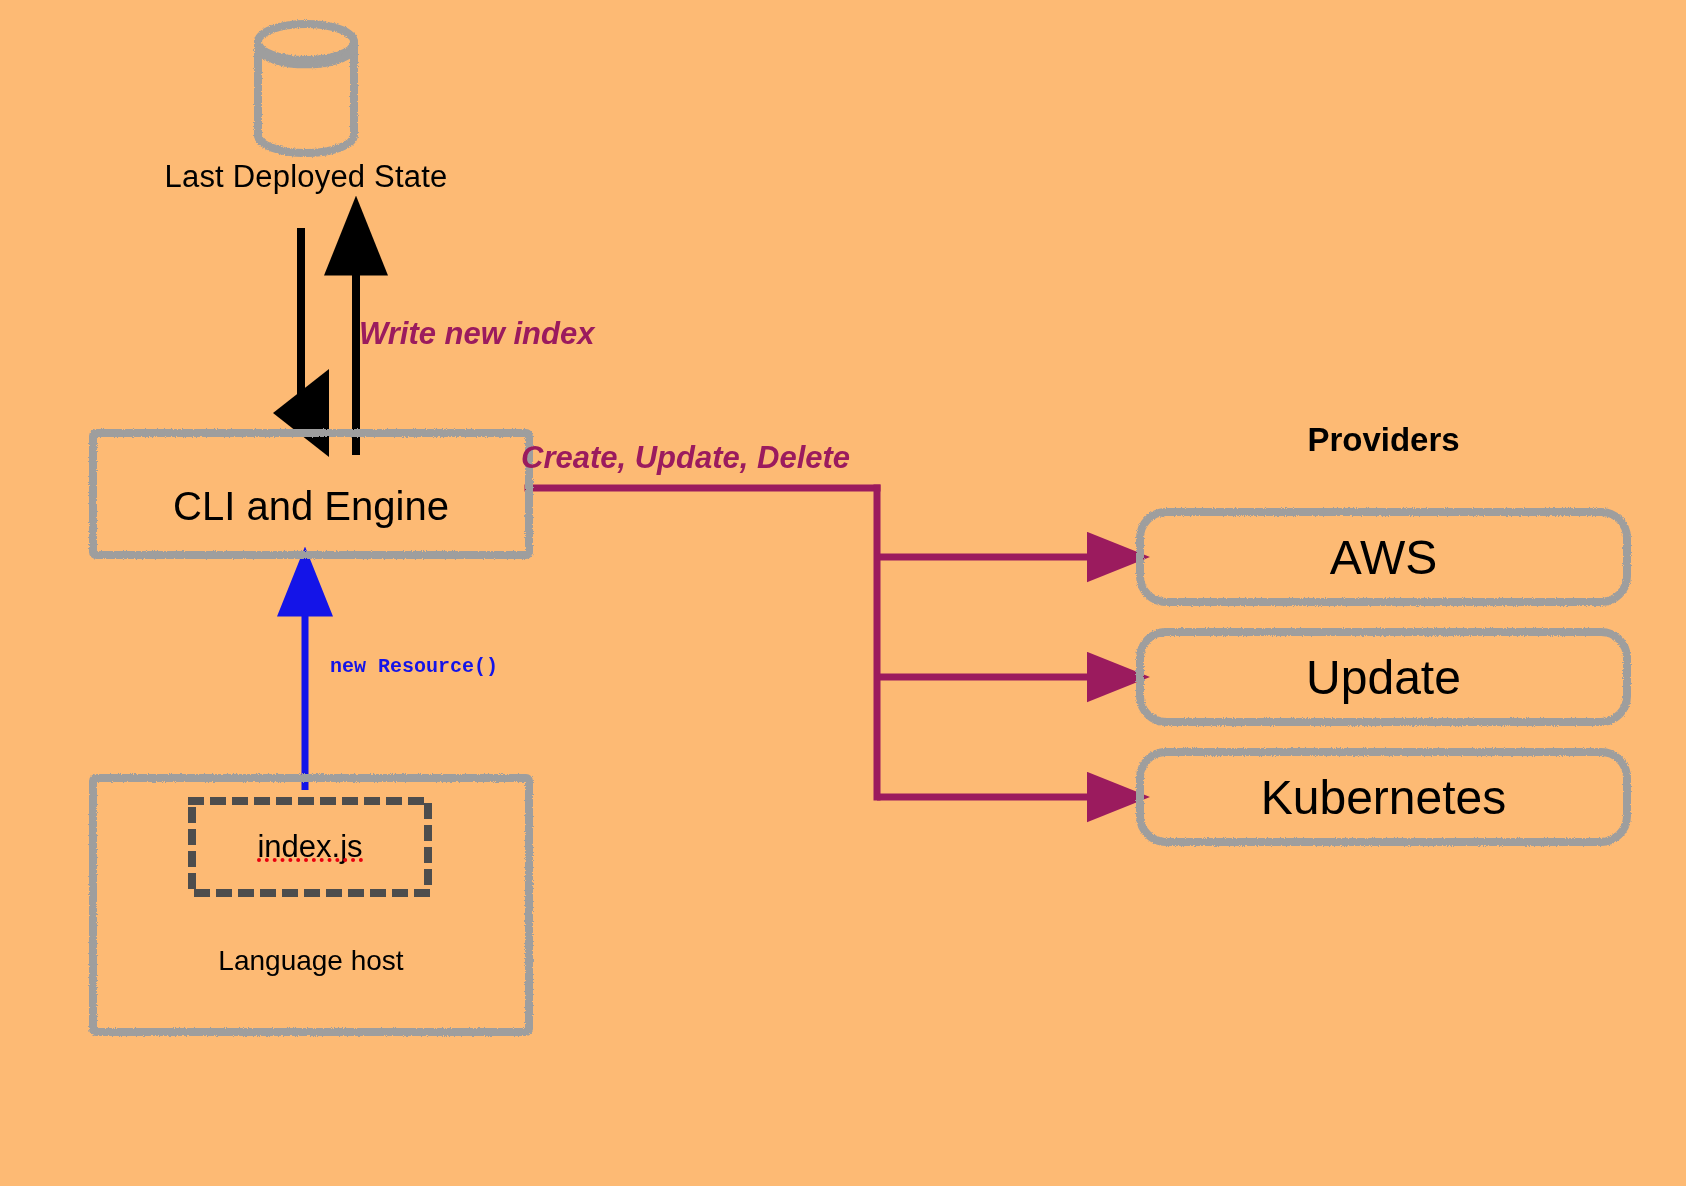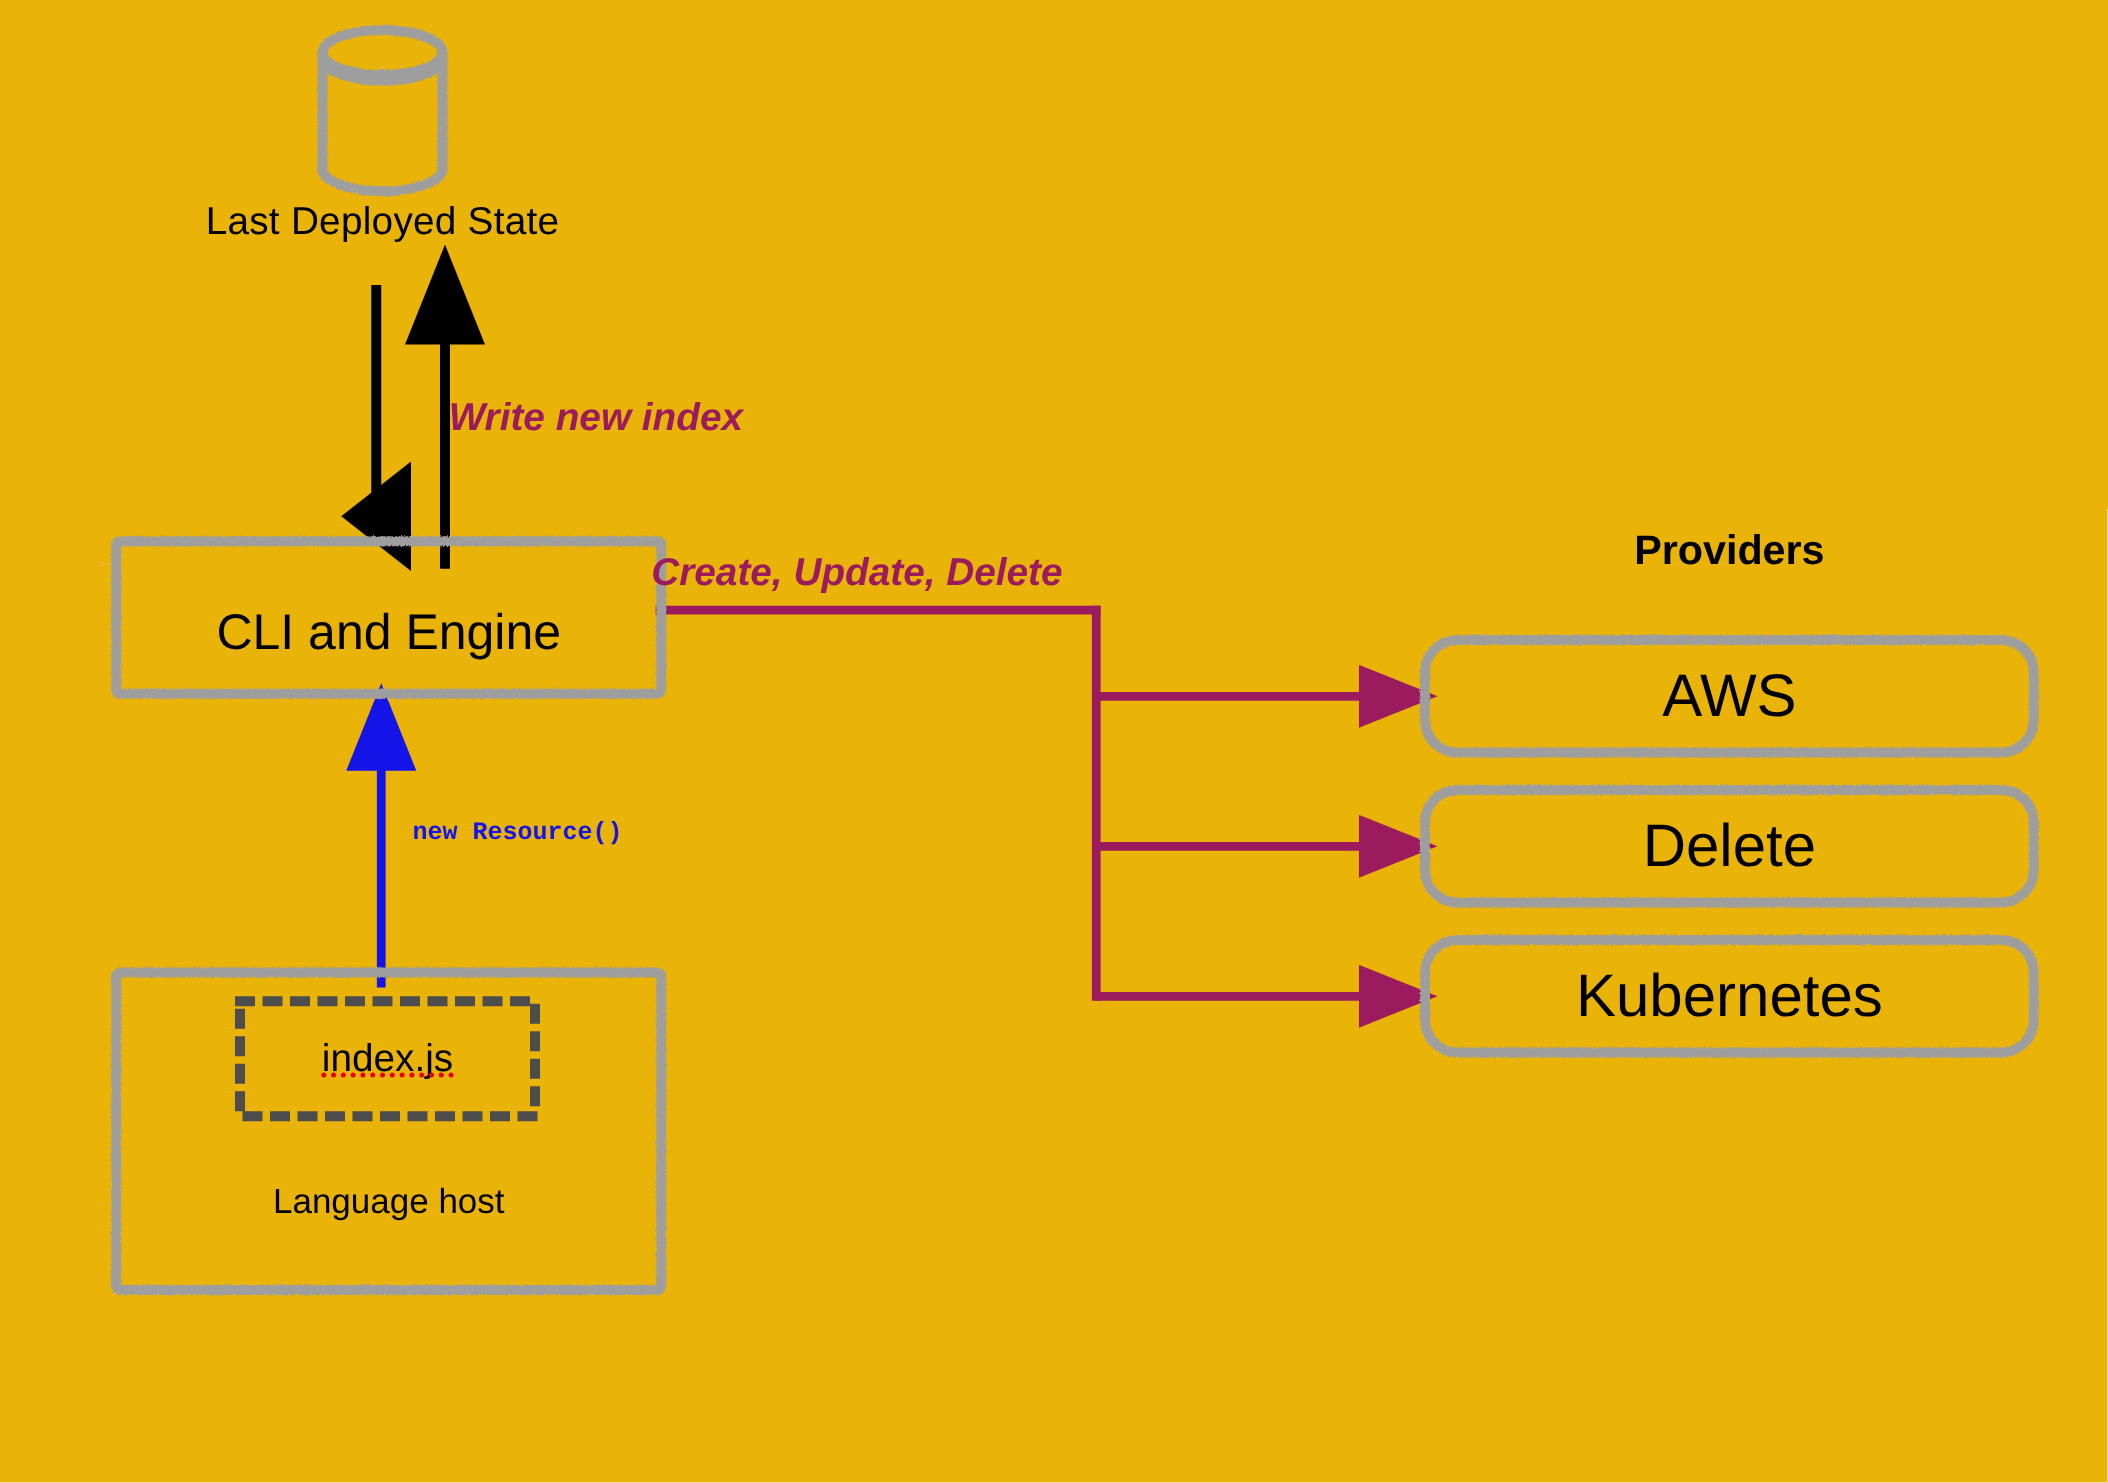--- a/index.html
+++ b/index.html
@@ -8,21 +8,21 @@
     padding: 0;
     background: #ffffff;
   }
   body {
     font-family: "Liberation Sans", sans-serif;
   }
   #canvas {
     position: relative;
     width: 1686px;
     height: 1186px;
-    background: #eab308;
+    background: #fdba74;
     overflow: hidden;
   }
   #svg-layer {
     position: absolute;
     left: 0;
     top: 0;
     width: 1686px;
     height: 1186px;
   }
   .node-label {
@@ -163,21 +163,21 @@
   </svg>
 
   <div class="node-label txt-cyl-caption" style="left:100px; top:158px; width:412px; height:38px;">Last Deployed State</div>
 
   <div class="node-label txt-box-title" style="left:93px; top:465px; width:436px; height:58px;margin-top:12px;">CLI and Engine</div>
 
   <div class="node-label txt-providers-head" style="left:1140px; top:420px; width:487px; height:40px;">Providers</div>
 
   <div class="node-label txt-provider" style="left:1140px; top:528px; width:487px; height:58px;">AWS</div>
 
-  <div class="node-label txt-provider" style="left:1140px; top:648px; width:487px; height:58px;">Delete</div>
+  <div class="node-label txt-provider" style="left:1140px; top:648px; width:487px; height:58px;">Update</div>
 
   <div class="node-label txt-provider" style="left:1140px; top:768px; width:487px; height:58px;">Kubernetes</div>
 
   <div class="node-label txt-indexjs" style="left:192px; top:820px; width:236px; height:54px;">
     <span style="position:relative; display:inline-block;">
       <span>index.js</span>
       <span class="squiggle"></span>
     </span>
   </div>
 

